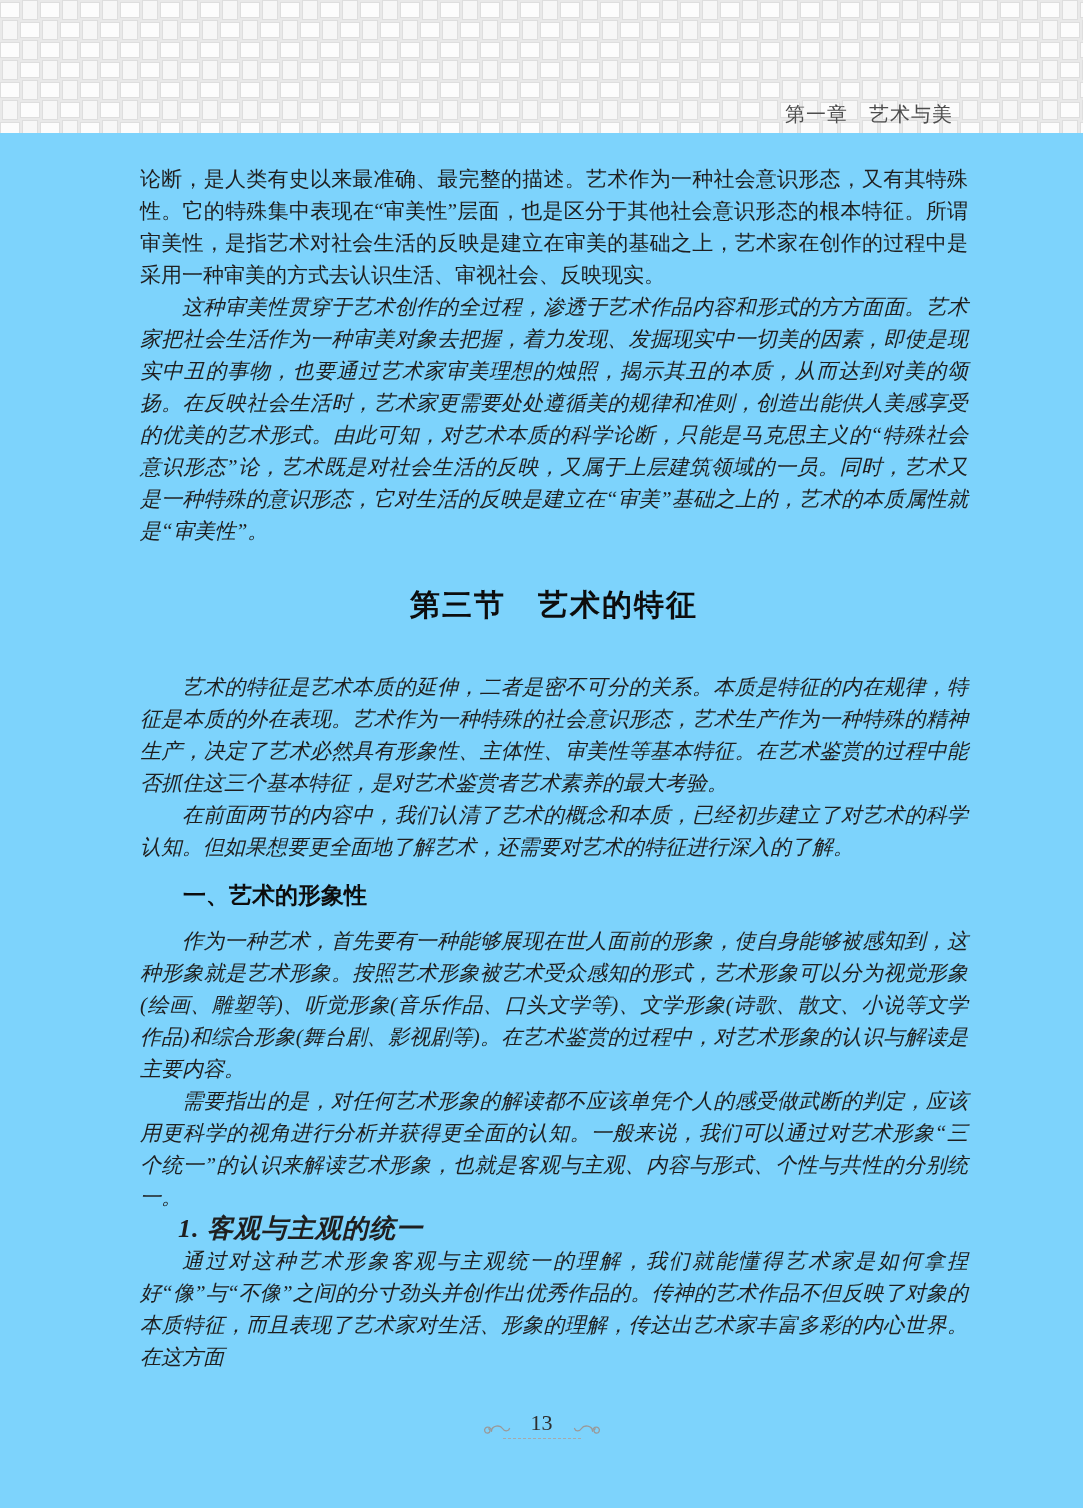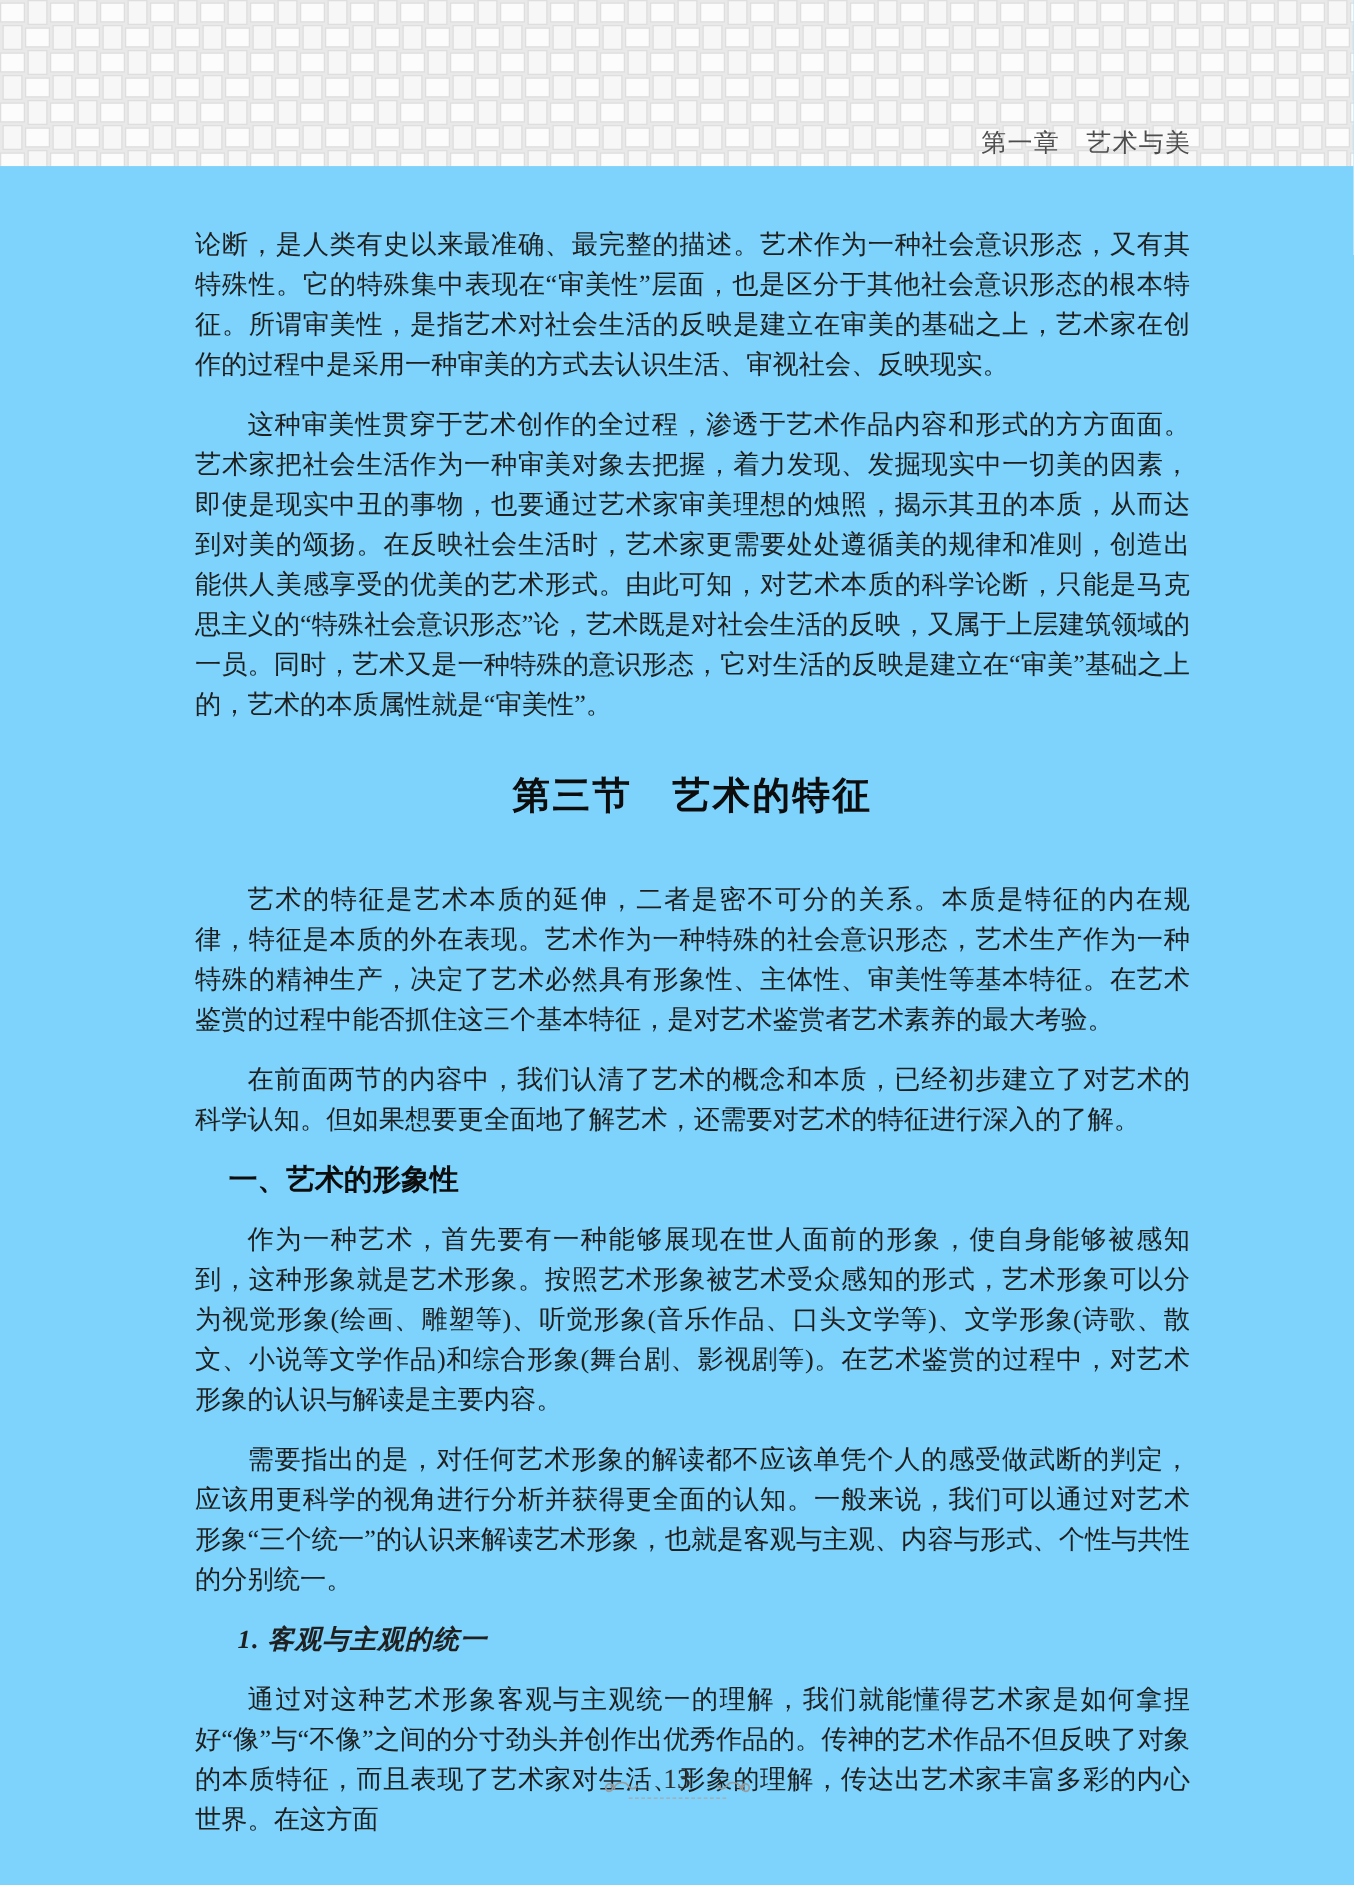--- a/index.html
+++ b/index.html
@@ -32,28 +32,28 @@
   }
 
   .content {
     position: absolute;
     top: 163px;
     left: 140px;
     width: 828px;
   }
 
   .content p {
-    margin: 16px;
+    margin: 0;
     font-size: 21px;
     line-height: 32px;
     text-align: justify;
     text-justify: inter-ideograph;
     color: #1f1f1f;
   }
-  .content p.indent { text-indent: 42px; }
+  .content p.indent { text-indent: 42px; font-style: italic; }
 
   .section-heading {
     margin: 38px 0 46px 0;
     text-align: center;
     font-family: Liberation Serif, serif;
     font-weight: bold;
     font-size: 30px;
     line-height: 40px;
     color: #0d0d0d;
     letter-spacing: 2px;
@@ -63,26 +63,26 @@
     margin: 16px 0 14px 0;
     padding-left: 43px;
     font-family: "Liberation Sans", "DejaVu Sans", sans-serif;
     font-weight: bold;
     font-size: 23px;
     line-height: 32px;
     color: #0d0d0d;
   }
 
   .point-heading {
-    margin: 12px;
+    margin: 0;
     padding-left: 38px;
     font-family: "Liberation Serif", "DejaVu Serif", serif;
     font-style: italic;
     font-weight: 600;
-    font-size: 21px;
+    font-size: 26px;
     line-height: 32px;
     color: #1f1f1f;
     letter-spacing: 1px;
   }
 
   .footer {
     position: absolute;
     top: 1410px;
     left: 0;
     width: 1083px;

